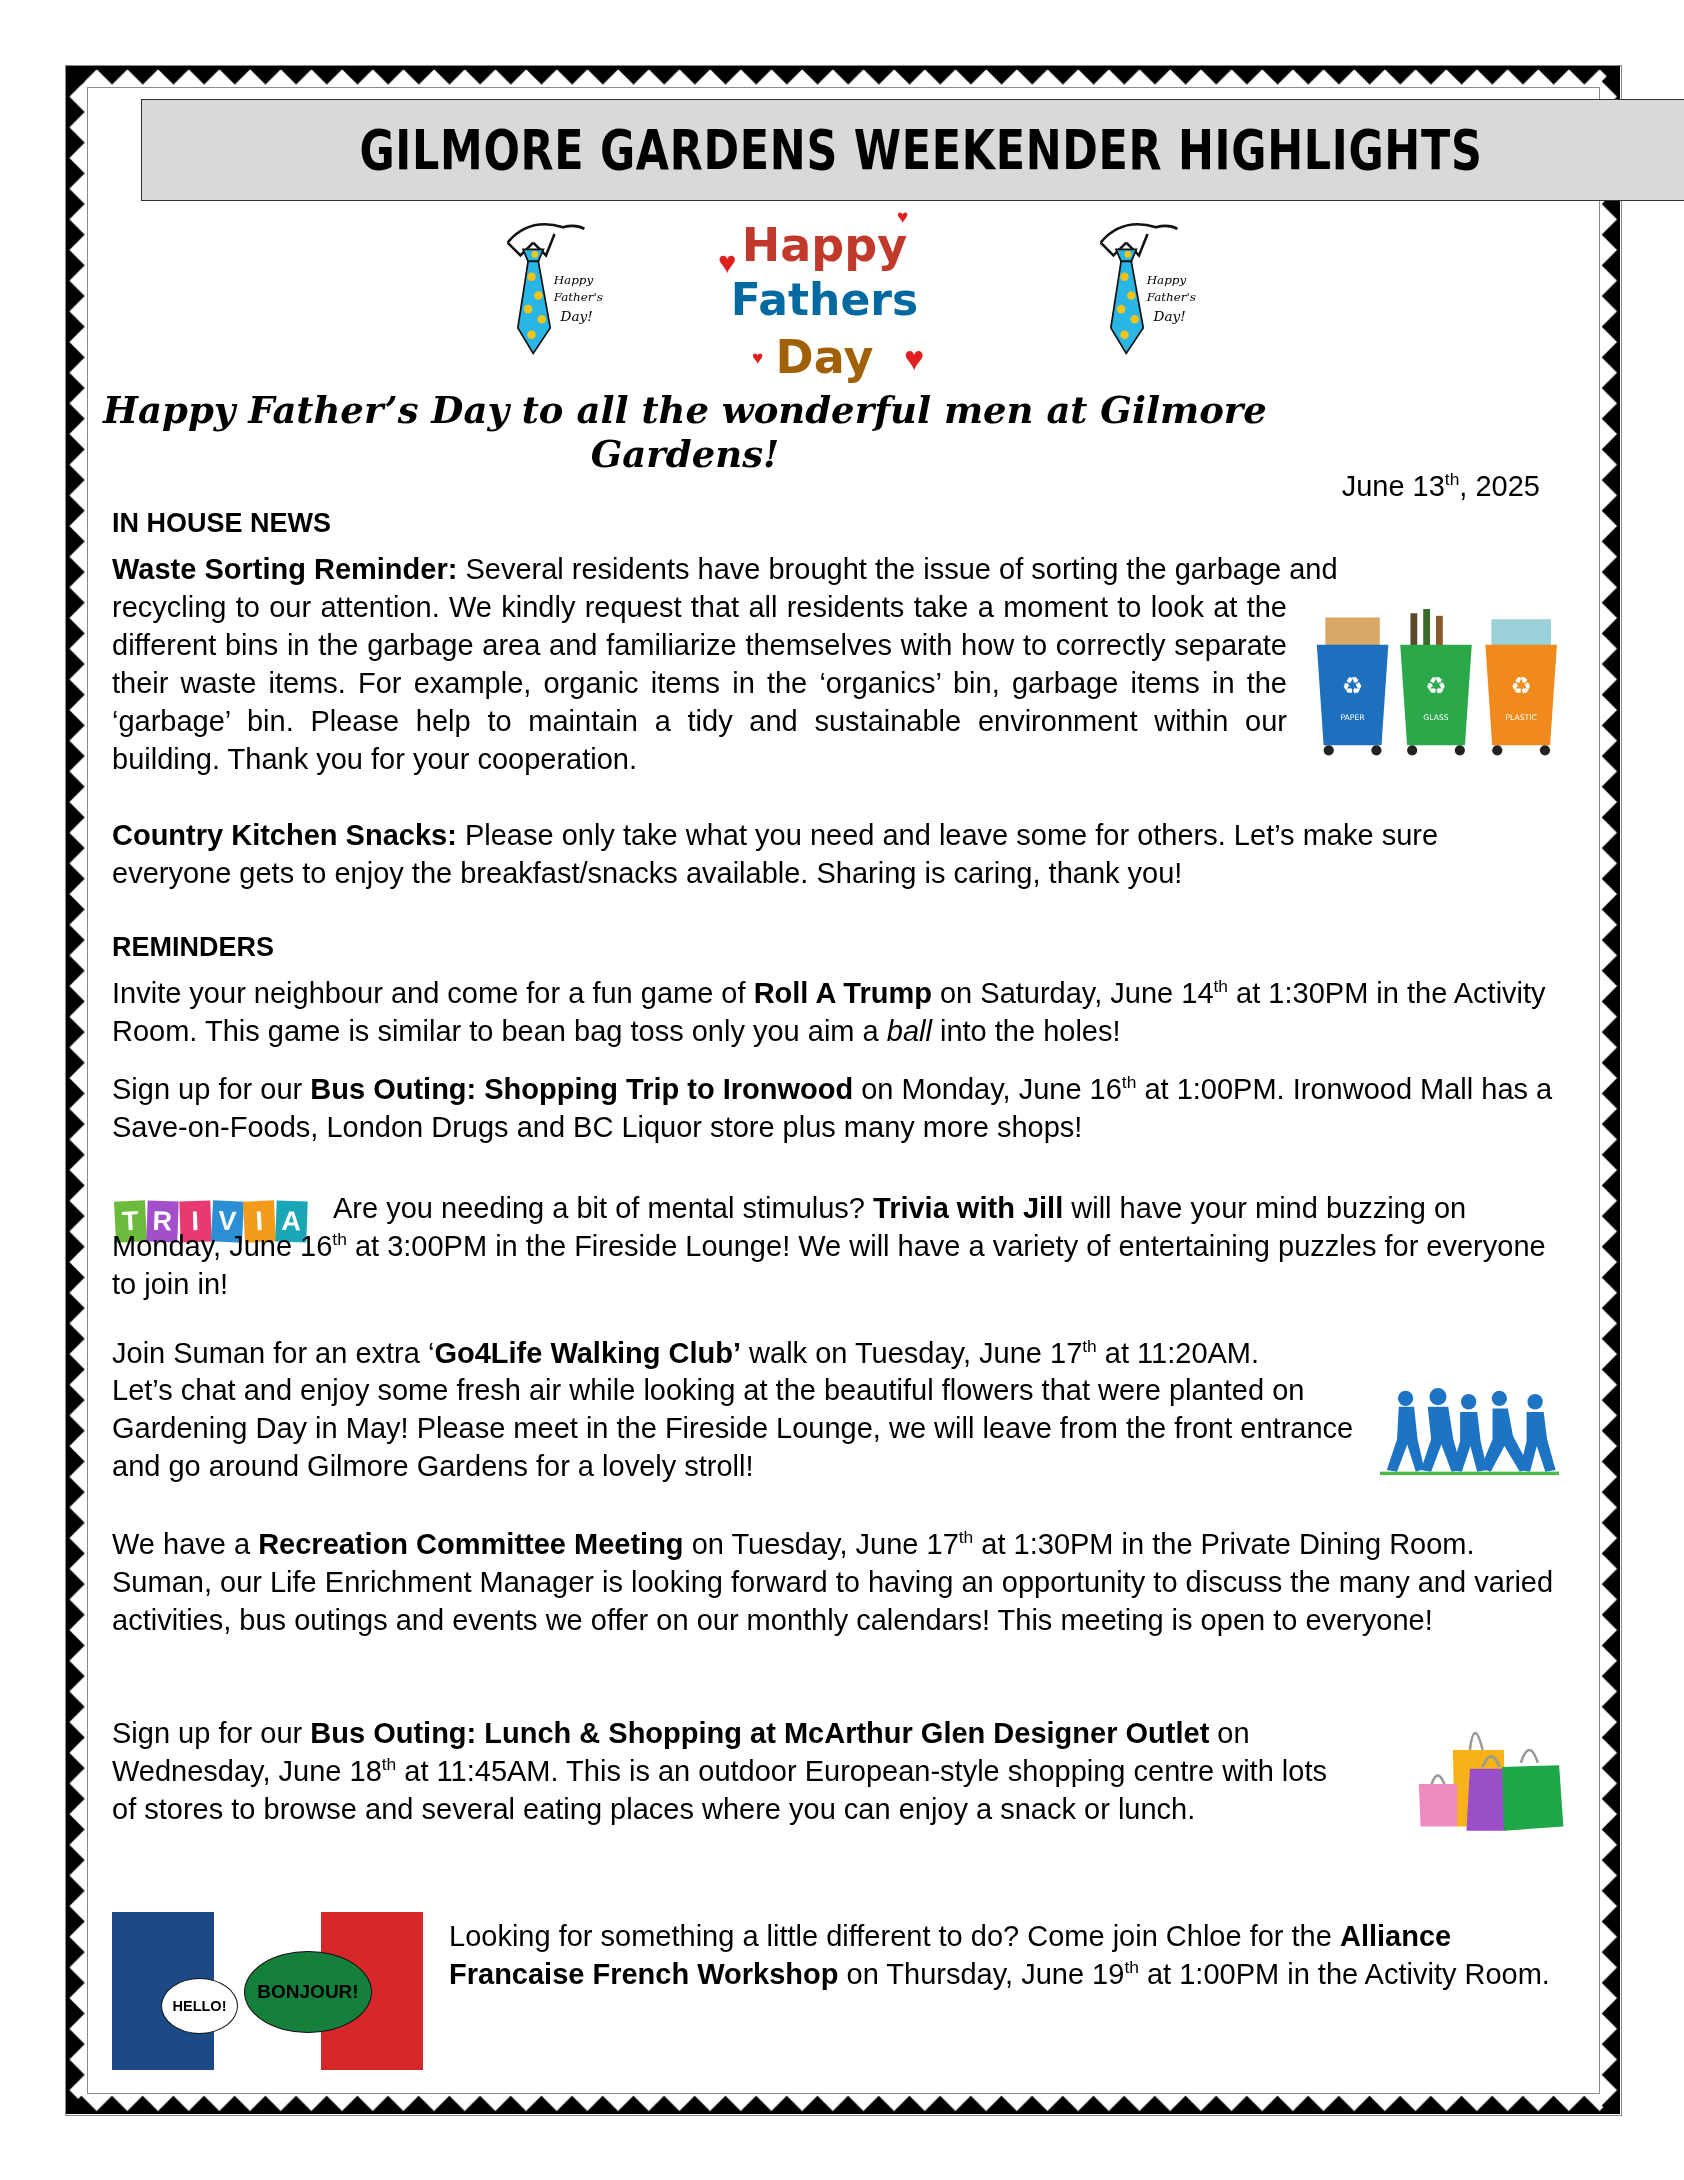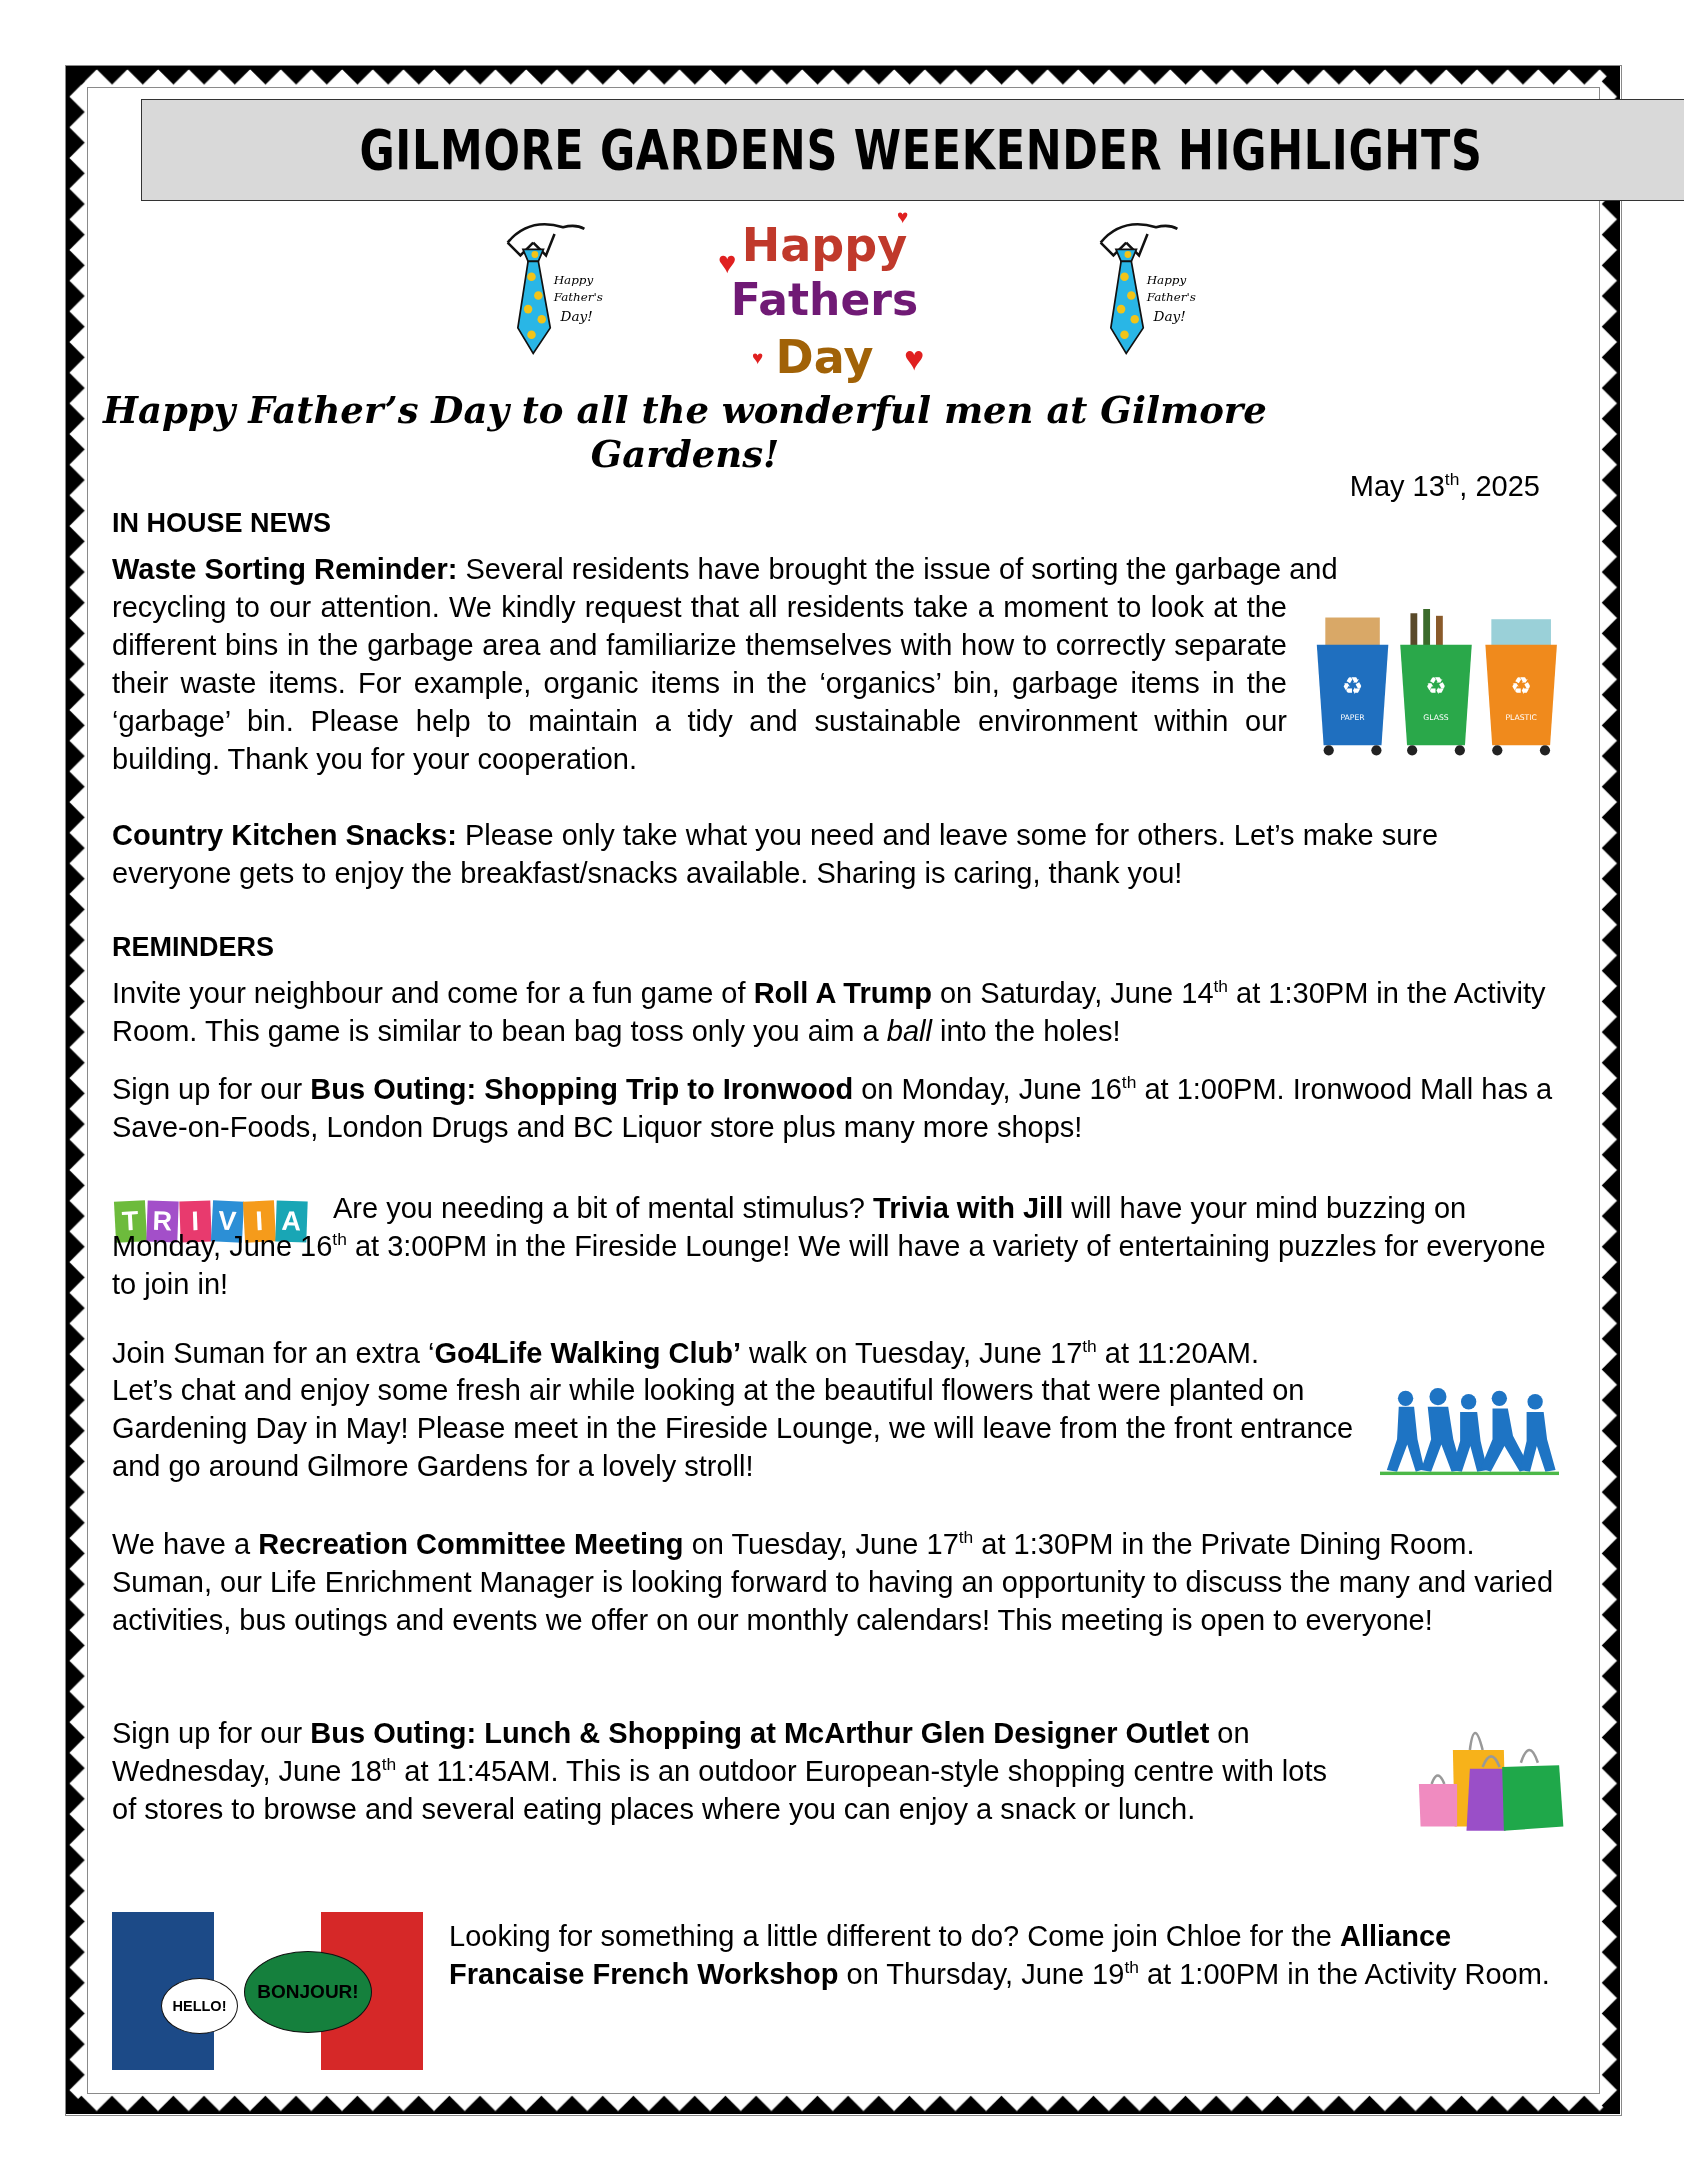--- a/index.html
+++ b/index.html
@@ -108,21 +108,21 @@
     <circle cx="70" cy="120" r="5" fill="#f2c418"></circle>
   <circle cx="58" cy="138" r="5" fill="#f2c418"></circle>
     <circle cx="62" cy="44" r="4" fill="#f2c418"></circle>
   <text x="84" y="78" font-size="14" font-family="DejaVu Serif, serif" font-style="italic">Happy</text>
   <text x="84" y="98" font-size="14" font-family="DejaVu Serif, serif" font-style="italic">Father's</text>
   <text x="92" y="122" font-size="16" font-family="DejaVu Serif, serif" font-style="italic">Day!</text>
 </svg>
 
 <div class="hfd">
   <div class="hfd-line" style="top:6.8px;font-size:46px;color:#c0392b;">Happy</div>
-  <div class="hfd-line" style="top:63px;font-size:44px;color:#701a75;">Fathers</div>
+  <div class="hfd-line" style="top:63px;font-size:44px;color:#0369a1;">Fathers</div>
   <div class="hfd-line" style="top:119px;font-size:46px;color:#a16207;">Day</div>
   <span style="position:absolute;left:0;top:34px;color:#e02020;font-size:31px;">♥</span>
   <span style="position:absolute;left:186px;top:128px;color:#e02020;font-size:34px;">♥</span>
   <span style="position:absolute;left:179px;top:-5.1px;color:#e02020;font-size:19px;">♥</span>
   <span style="position:absolute;left:34px;top:136px;color:#e02020;font-size:19px;">♥</span>
 </div>
 
 <svg class="tie tie-right" viewBox="0 0 150 170">
   <path d="M30 30 Q55 0 95 12 Q110 8 120 14 M30 30 L45 45 L60 30 M60 30 L75 45 L85 20" stroke="#111" stroke-width="3" fill="none"></path>
   <polygon points="48,38 72,38 66,52 54,52" fill="#29b6e6" stroke="#111" stroke-width="2"></polygon>
@@ -133,21 +133,21 @@
     <circle cx="70" cy="120" r="5" fill="#f2c418"></circle>
   <circle cx="58" cy="138" r="5" fill="#f2c418"></circle>
     <circle cx="62" cy="44" r="4" fill="#f2c418"></circle>
   <text x="84" y="78" font-size="14" font-family="DejaVu Serif, serif" font-style="italic">Happy</text>
   <text x="84" y="98" font-size="14" font-family="DejaVu Serif, serif" font-style="italic">Father's</text>
   <text x="92" y="122" font-size="16" font-family="DejaVu Serif, serif" font-style="italic">Day!</text>
 </svg>
 
 <div class="greeting">Happy Father’s Day to all the wonderful men at Gilmore Gardens!</div>
 
-<div class="date"><span>May 13</span><sup>th</sup><span>, 2025</span></div>
+<div class="date"><span>June 13</span><sup>th</sup><span>, 2025</span></div>
 
 <div class="h" style="top:508px;">IN HOUSE NEWS</div>
 
 <div class="p just" style="top:550px;width:1435px;"><b>Waste Sorting Reminder:</b><span> Several residents have brought the issue of sorting the garbage and</span></div>
 <div class="p just" style="top:588px;width:1175px;">recycling to our attention. We kindly request that all residents take a moment to look at the different bins in the garbage area and familiarize themselves with how to correctly separate their waste items. For example, organic items in the ‘organics’ bin, garbage items in the ‘garbage’ bin. Please help to maintain a tidy and sustainable environment within our building. Thank you for your cooperation.</div>
 
 <svg class="img" style="left:1308px;top:609px;width:256px;height:149px;" viewBox="0 0 300 175">
   <rect x="20" y="10" width="64" height="35" fill="#d9a867"></rect>
   <rect x="120" y="5" width="8" height="40" fill="#5a4a2a"></rect>
     <rect x="135" y="0" width="8" height="45" fill="#3a6a2a"></rect>

